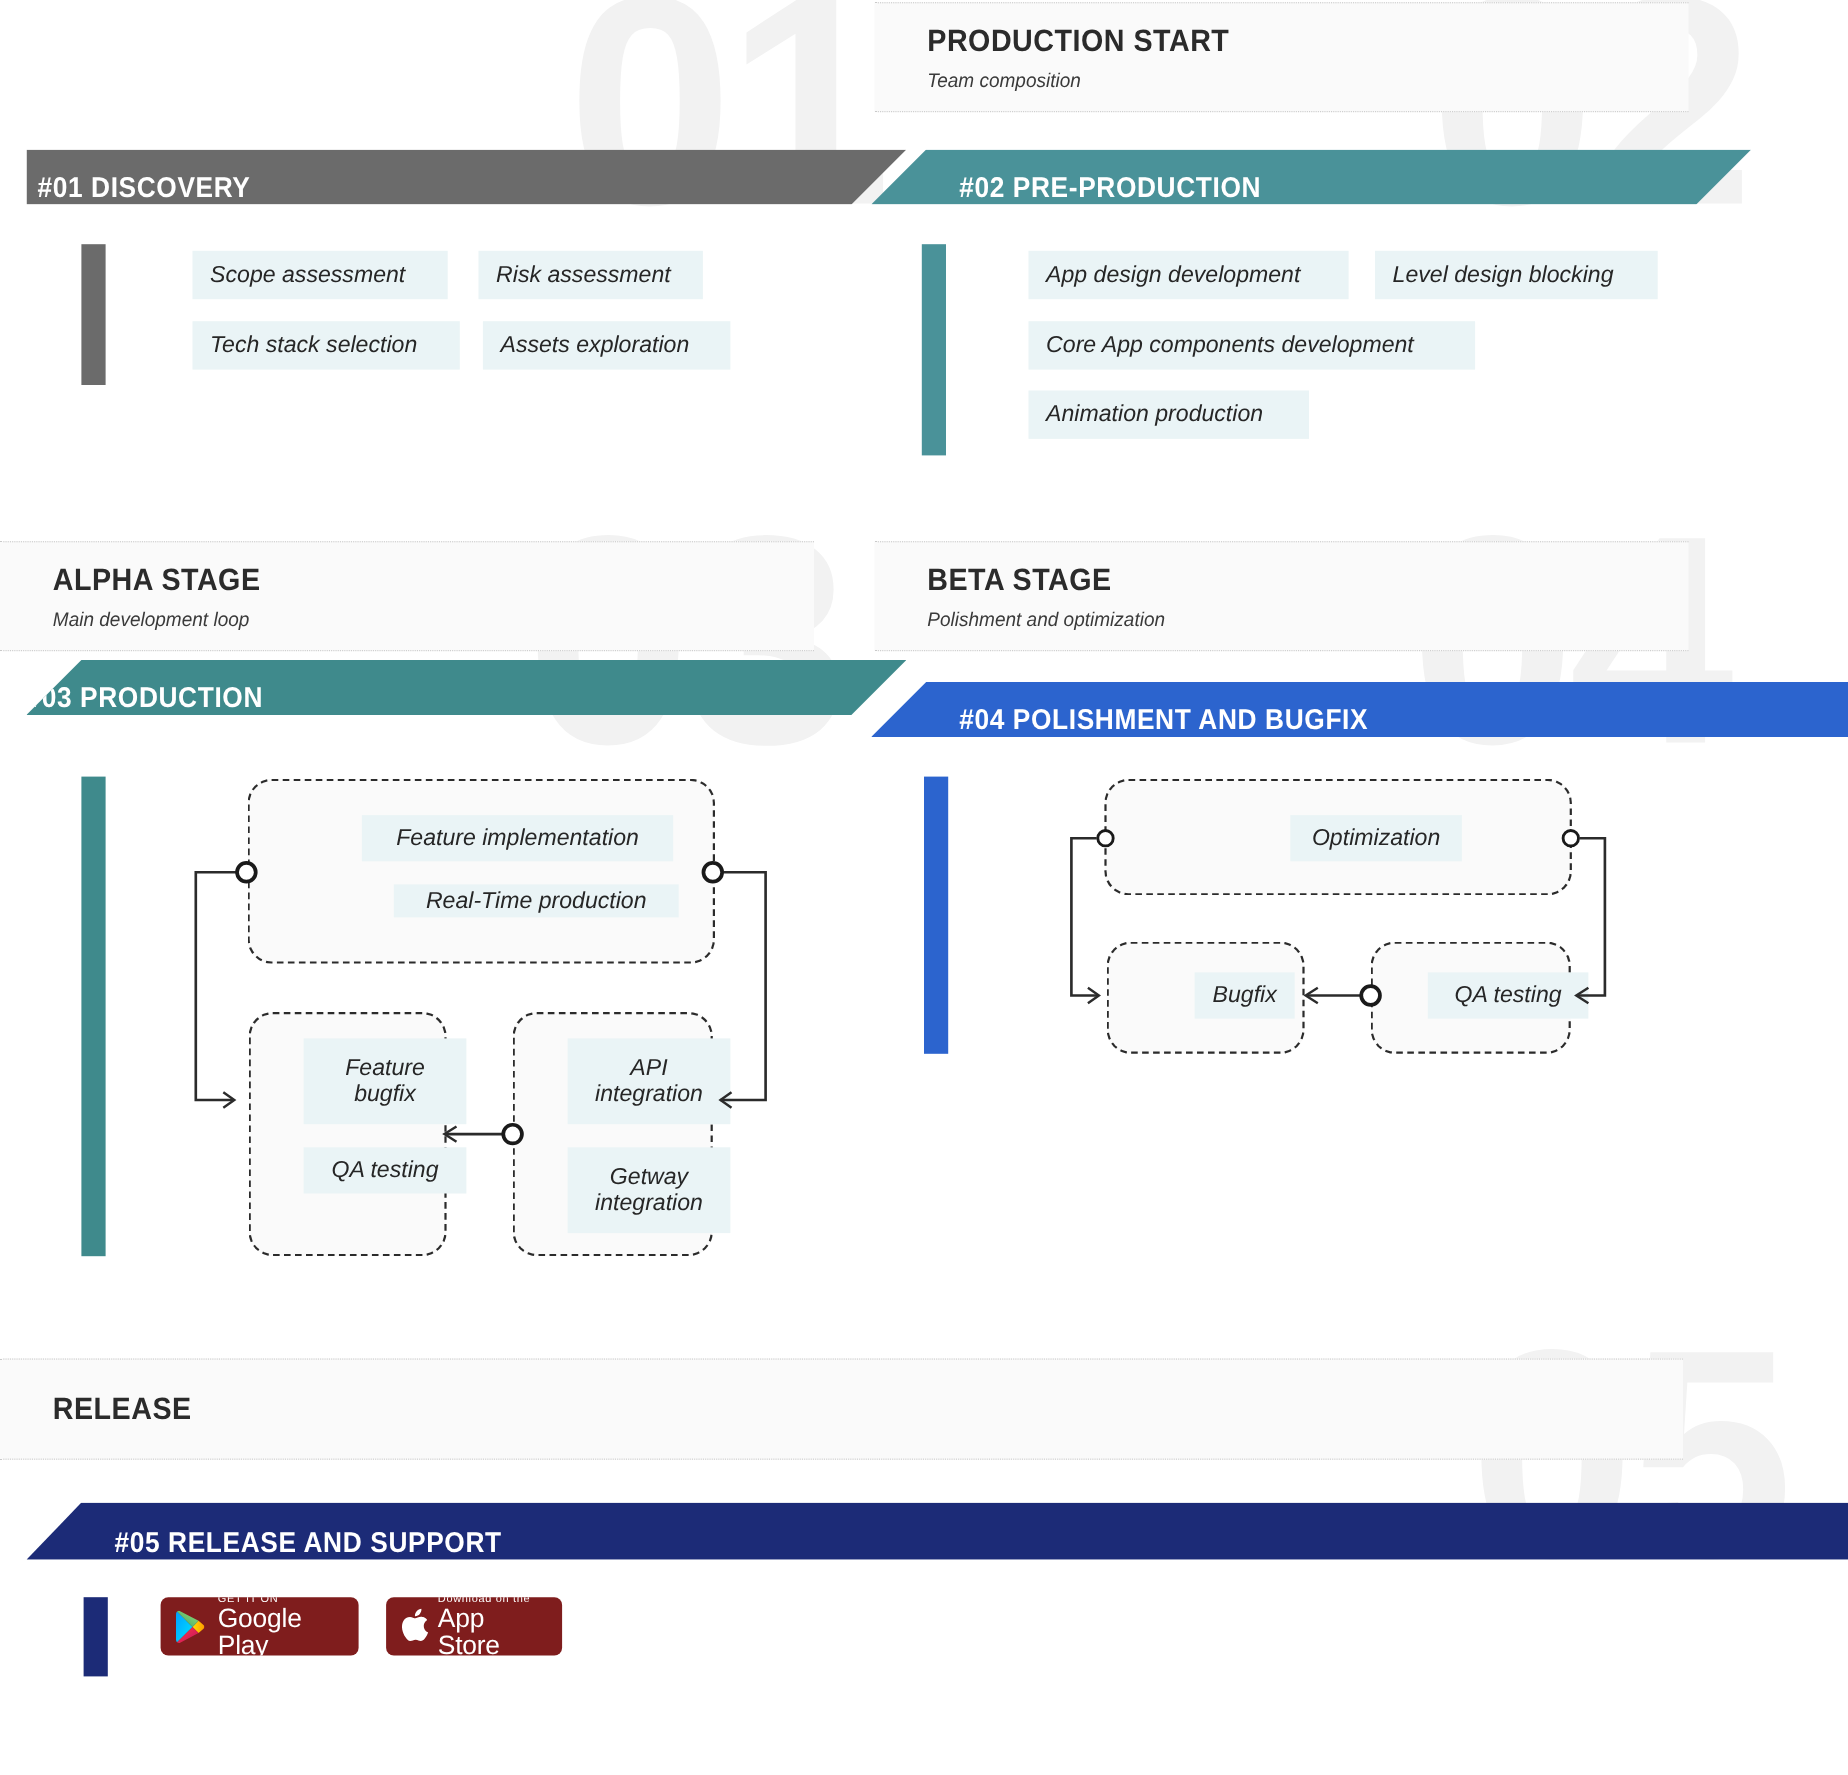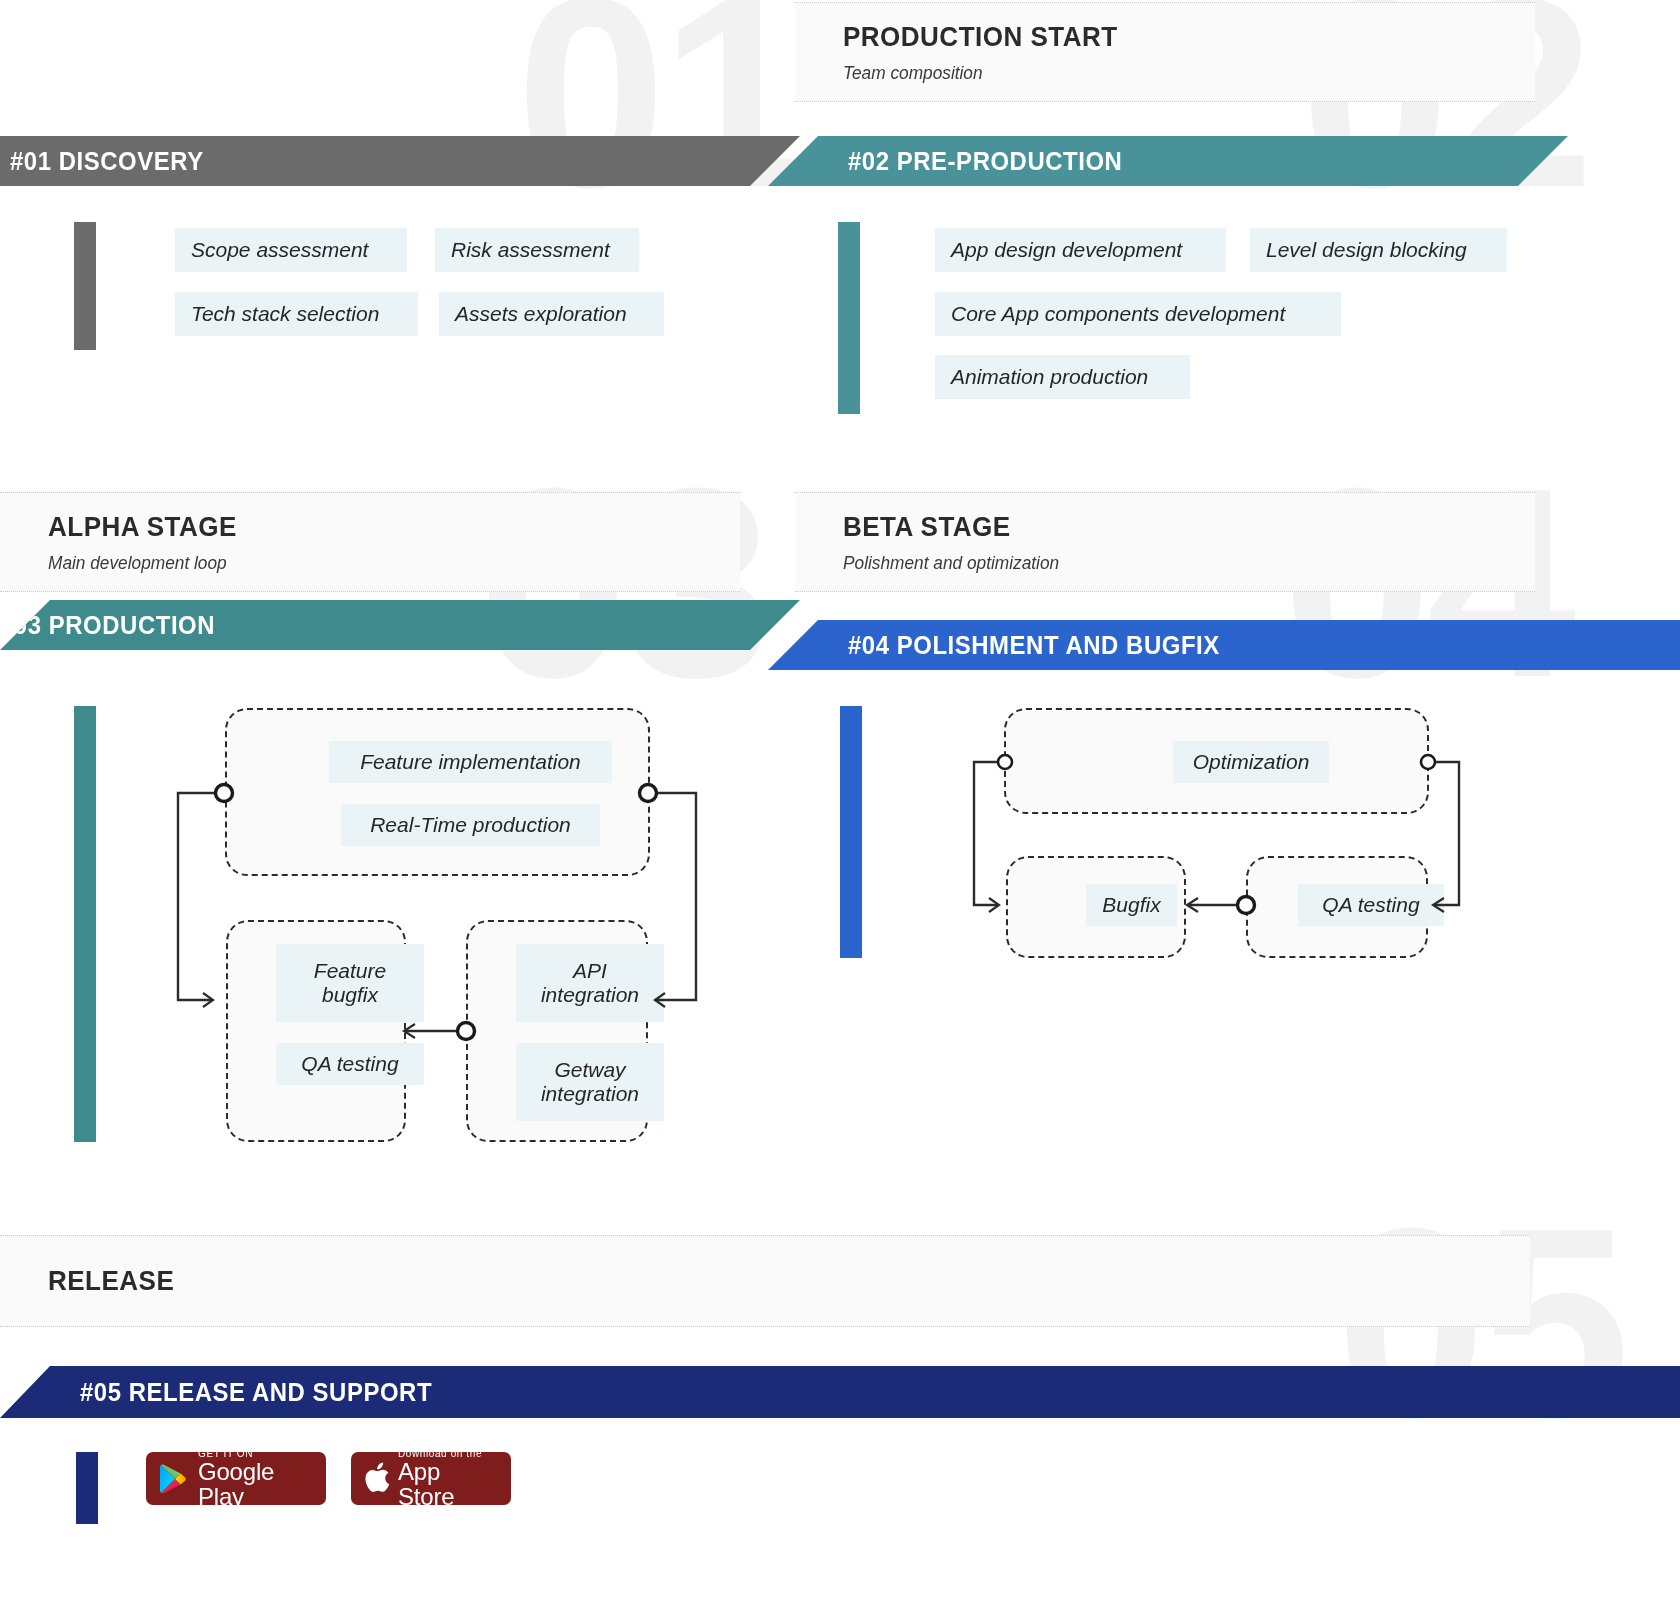--- a/index.html
+++ b/index.html
@@ -51,21 +51,22 @@
     transform: scaleX(0.96);
     transform-origin: left center;
   }
 
   
   .banner {
     position: absolute;
     height: 50px;
     z-index: 2;
     display: flex;
-    align-items: center;
+    align-items: flex-end;
+    margin-left: 24px;
   }
   .banner .label {
     color: #ffffff;
     font-size: 26px;
     font-weight: 700;
     letter-spacing: 0.6px;
     transform: scaleX(0.92);
     transform-origin: left center;
     white-space: nowrap;
     position: relative;
@@ -185,21 +186,21 @@
     <div class="label">#04 POLISHMENT AND BUGFIX</div>
   </div>
 
   <div class="accent" style="left:74px; top:706px; height:436px; background:#3f8a8c;"></div>
 
   <div class="loopbox" style="left:225px; top:708px; width:425px; height:168px;"></div>
   <div class="loopbox" style="left:226px; top:920px; width:180px; height:222px;"></div>
   <div class="loopbox" style="left:466px; top:920px; width:182px; height:222px;"></div>
 
   <div class="chip" style="left:295px; top:741px; width:283px; height:42px;">Feature implementation</div>
-  <div class="chip" style="left:307px; top:804px; width:259px; height:42px;">Real-Time production</div>
+  <div class="chip" style="left:324px; top:804px; width:259px; height:30px;">Real-Time production</div>
 
   <div class="chip" style="left:242px; top:944px; width:148px; height:78px; white-space:normal;">Feature bugfix</div>
   <div class="chip" style="left:242px; top:1043px; width:148px; height:42px;">QA testing</div>
 
   <div class="chip" style="left:482px; top:944px; width:148px; height:78px; white-space:normal;">API integration</div>
   <div class="chip" style="left:482px; top:1043px; width:148px; height:78px; white-space:normal;">Getway integration</div>
 
   <div class="accent" style="left:840px; top:706px; height:252px; background:#2c64ce;"></div>
 
   <div class="loopbox" style="left:1004px; top:708px; width:425px; height:106px;"></div>

